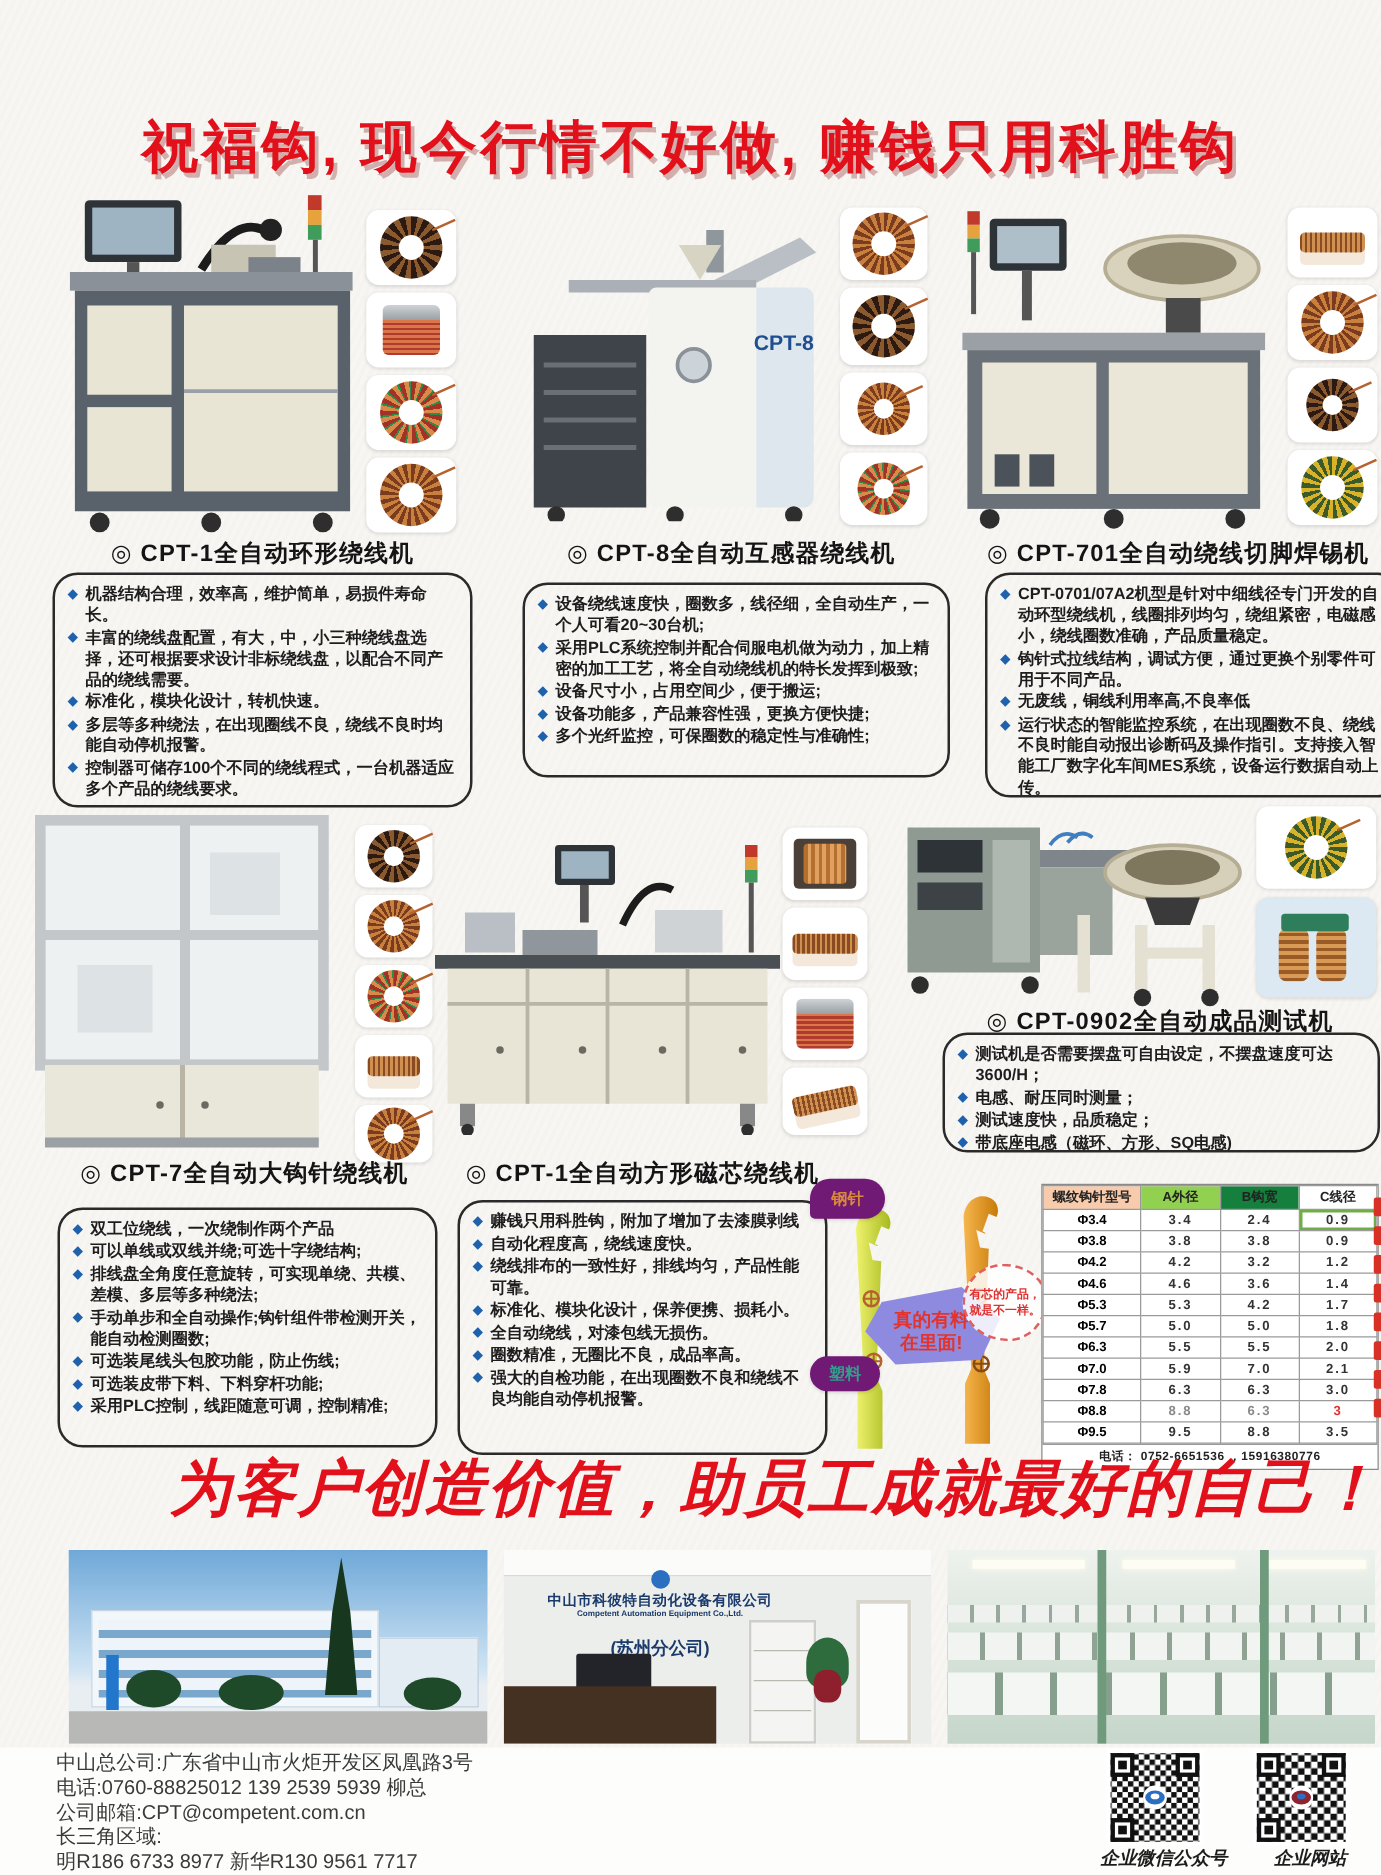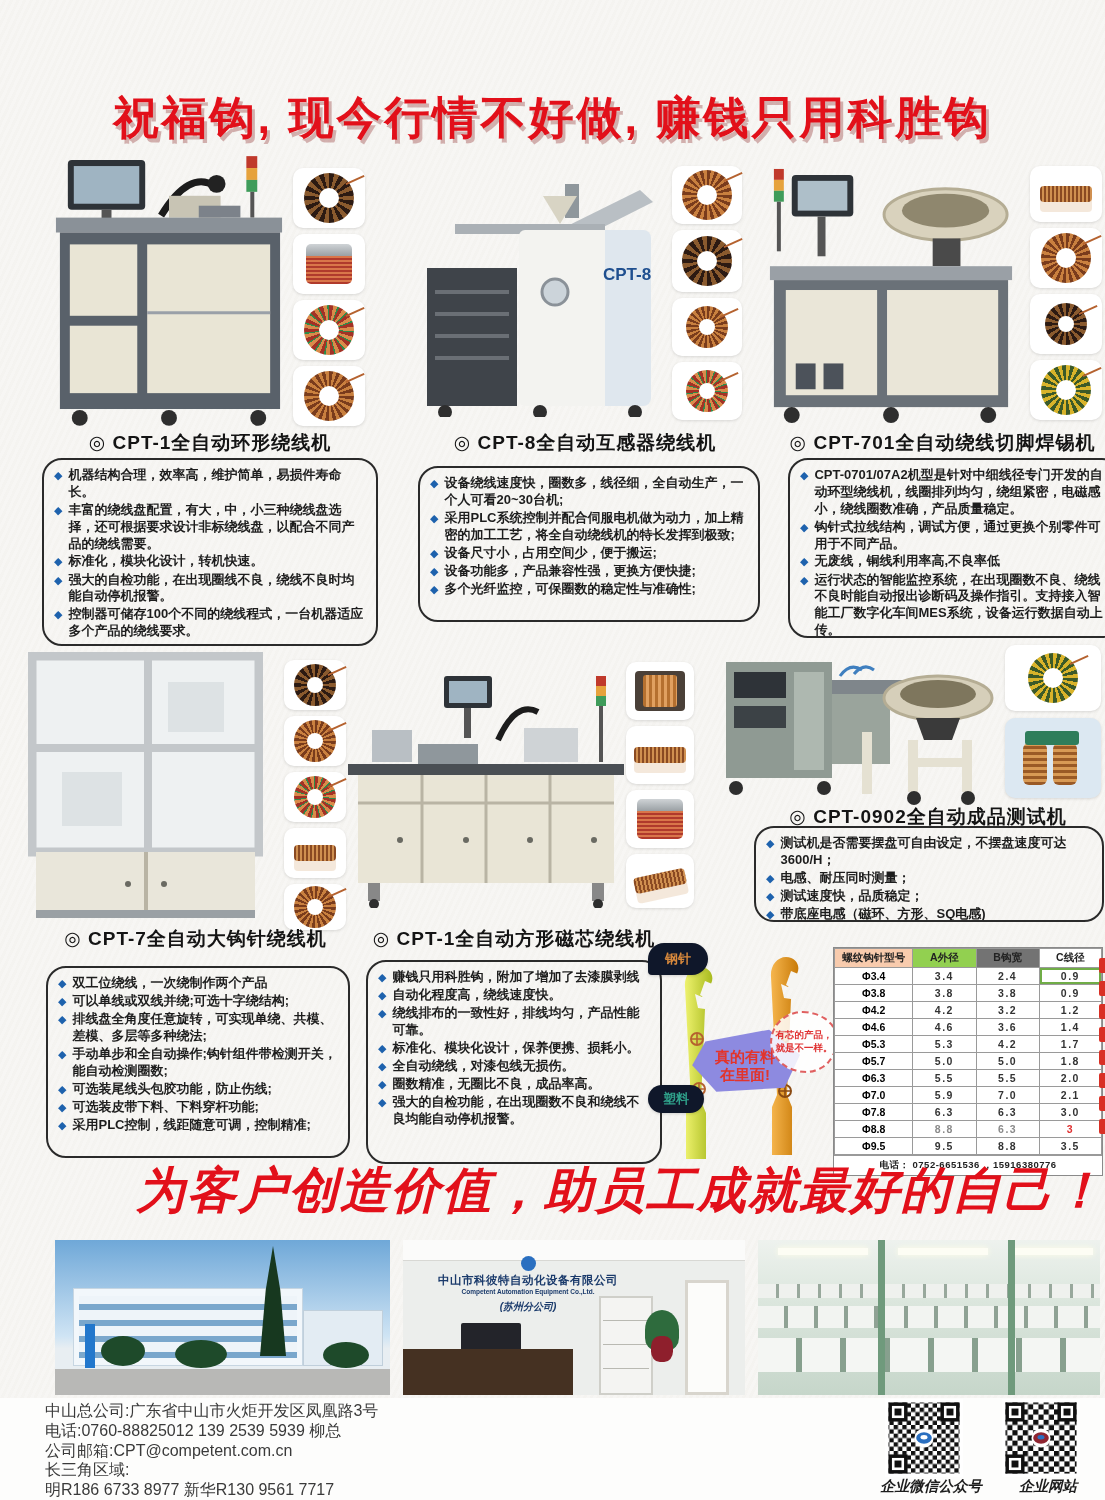--- a/index.html
+++ b/index.html
@@ -70,21 +70,21 @@
   .bobbin{position:absolute;bottom:0;width:24px;height:42px;border-radius:6px;
     background:repeating-linear-gradient(0deg,#9a5a26 0 3px,#d89a55 3px 6px);}
   .bobbin.b2{left:30px;}
   .bobbincap{position:absolute;top:0;left:2px;width:54px;height:14px;background:#2e7d5b;border-radius:3px;}
   .sq-core{width:50px;height:40px;background:#4a4038;border-radius:4px;position:relative;}
   .sq-core::after{content:"";position:absolute;left:8px;right:8px;top:4px;bottom:4px;
     background:repeating-linear-gradient(90deg,#b5702f 0 3px,#e0a060 3px 6px);border-radius:3px;}
 
   
   .needles{left:648px;top:935px;width:192px;height:235px;z-index:2;}
-  .nbubble{position:absolute;background:#0f172a;border-radius:16px;box-shadow:0 1px 3px rgba(0,0,0,.15);
+  .nbubble{position:absolute;background:#701a75;border-radius:16px;box-shadow:0 1px 3px rgba(0,0,0,.15);
     display:flex;align-items:center;justify-content:center;font-weight:bold;font-size:13px;}
   .nb-steel{left:0;top:8px;width:60px;height:32px;color:#d8893c;border-radius:16px 16px 16px 4px;}
   .nb-plastic{left:0;top:150px;width:56px;height:28px;color:#2fa08a;}
   .pbubble{position:absolute;left:42px;top:92px;width:110px;height:66px;background:#8d8ae0;
     clip-path:polygon(14% 22%,72% 4%,100% 42%,86% 92%,24% 98%,2% 58%);
     display:flex;align-items:center;justify-content:center;}
   .pbubble .ptxt{color:#e2342c;font-weight:bold;font-size:15px;line-height:1.15;white-space:pre-line;text-align:center;margin-top:11px;}
   .cloud{position:absolute;left:122px;top:76px;width:68px;height:62px;border:2px dashed #e06060;
     border-radius:48% 52% 46% 54%/50% 46% 54% 50%;background:rgba(255,255,255,.85);
     display:flex;align-items:center;justify-content:center;color:#e03131;font-weight:bold;font-size:9.5px;
@@ -92,21 +92,21 @@
 
   
   .spec-wrap{left:833px;top:947px;width:268px;z-index:2;background:#fff;border:1px solid #8a8a8a;}
   table.spec{border-collapse:collapse;width:100%;table-layout:fixed;}
   .spec th,.spec td{border:1px solid #9a9a9a;text-align:center;font-weight:bold;
     font-size:10.5px;color:#222;padding:2px 0;}
   .spec td:not(:first-child){letter-spacing:1.5px;color:#333;}
   .spec td:first-child{color:#000;}
   .spec thead th:nth-child(1){background:#f8cbad;margin-left:48px;}
   .spec thead th:nth-child(2){background:#92d050;}
-  .spec thead th:nth-child(3){background:#737373;text-align:center;}
+  .spec thead th:nth-child(3){background:#15803d;text-align:center;}
   .spec thead th:nth-child(4){background:#ffffff;}
   .spec tbody tr:nth-of-type(1) td:nth-of-type(4){box-shadow:inset 0 0 0 2px #70ad47;}
   .spec tbody tr:nth-of-type(10) td:nth-of-type(2),
   .spec tbody tr:nth-of-type(10) td:nth-of-type(3){color:#8a8a8a;}
   .spec tbody tr:nth-of-type(10) td:nth-of-type(4){color:#e03131;}
   .spec-phone{font-size:9.5px;font-weight:bold;color:#222;text-align:center;padding:3px 0;
     border-top:1px solid #9a9a9a;letter-spacing:.5px;}
 
   .red-frags{left:1099px;top:950px;width:6px;z-index:2;}
   .red-frags span{display:block;width:6px;height:15px;background:#d93025;margin:8px 0;border-radius:2px 0 0 2px;}
@@ -130,21 +130,21 @@
     clip-path:polygon(50% 0,78% 40%,100% 100%,0 100%,22% 40%);}
   .p1 .road{position:absolute;left:0;bottom:0;width:100%;height:26px;background:#b8b8b6;}
   .p1 .sign{position:absolute;left:30px;top:84px;width:10px;height:44px;background:#2277cc;}
   .p2{left:403px;top:1240px;width:342px;height:155px;background:#eceeec;}
   .p2 .ceil{position:absolute;left:0;top:0;width:100%;height:20px;background:#fbfbfa;
     border-bottom:1px solid #d8d8d4;}
   .p2 .walltext{position:absolute;left:10px;top:16px;width:230px;text-align:center;color:#1a3a6b;}
   .p2 .logo{width:15px;height:15px;border-radius:50%;background:#2a6fc0;margin:0 auto 2px;}
   .p2 .cn{font-size:11.5px;font-weight:bold;letter-spacing:.5px;}
   .p2 .en{font-size:6.5px;font-weight:bold;}
-  .p2 .br{font-size:10px;font-weight:bold;margin-top:5px;font-style:italic;}
+  .p2 .br{font-size:14px;font-weight:bold;margin-top:15px;}
   .p2 .desk{position:absolute;left:0;bottom:0;width:170px;height:46px;background:#453122;}
   .p2 .monitor{position:absolute;left:58px;bottom:44px;width:60px;height:28px;background:#23242a;border-radius:2px;}
   .p2 .cab{position:absolute;left:196px;top:56px;width:54px;height:99px;background:#f4f4f2;
     box-shadow:inset 0 0 0 2px #cfcfc9;}
   .p2 .cab i{position:absolute;left:4px;right:4px;height:1px;background:#b9b9b2;}
   .p2 .door{position:absolute;left:282px;top:40px;width:44px;height:115px;background:#fcfcfa;
     box-shadow:inset 0 0 0 3px #d8d5cd;}
   .p2 .plant{position:absolute;left:242px;top:70px;width:34px;height:40px;background:#2e6b3d;
     border-radius:50% 50% 30% 30%;}
   .p2 .flower{position:absolute;left:248px;top:96px;width:22px;height:26px;background:#8e1f2c;border-radius:40%;}
@@ -408,21 +408,21 @@
         <li>
           <span class="dm">◆</span>
           <span class="bt">丰富的绕线盘配置，有大，中，小三种绕线盘选择，还可根据要求设计非标绕线盘，以配合不同产品的绕线需要。</span>
         </li>
         <li>
           <span class="dm">◆</span>
           <span class="bt">标准化，模块化设计，转机快速。</span>
         </li>
         <li>
           <span class="dm">◆</span>
-          <span class="bt">强大的自检功能，在出现圈线不良，绕线不良时均能自动停机报警。</span>
+          <span class="bt">多层等多种绕法，在出现圈线不良，绕线不良时均能自动停机报警。</span>
         </li>
         <li>
           <span class="dm">◆</span>
           <span class="bt">控制器可储存100个不同的绕线程式，一台机器适应多个产品的绕线要求。</span>
         </li>
       </ul>
   </div>
   <div class="abs feature-box box2">
     <ul>
 

